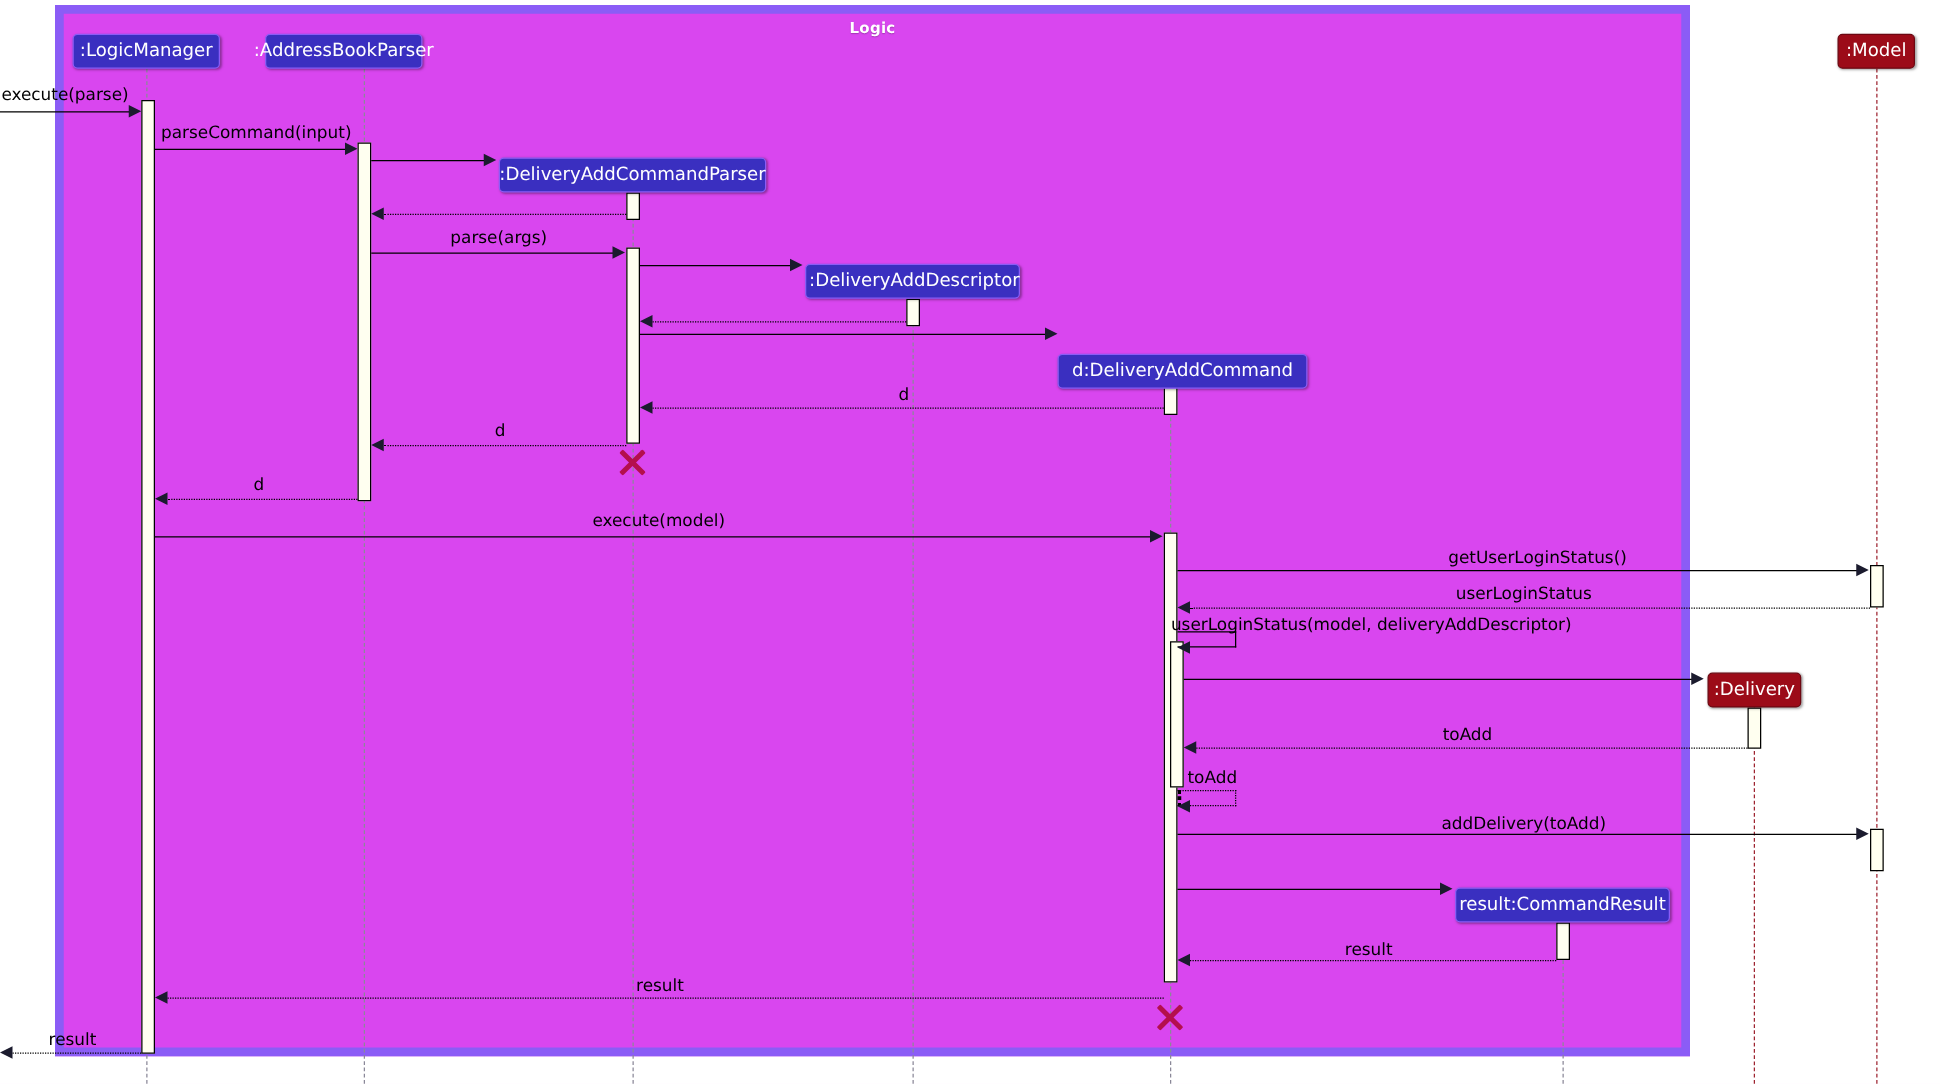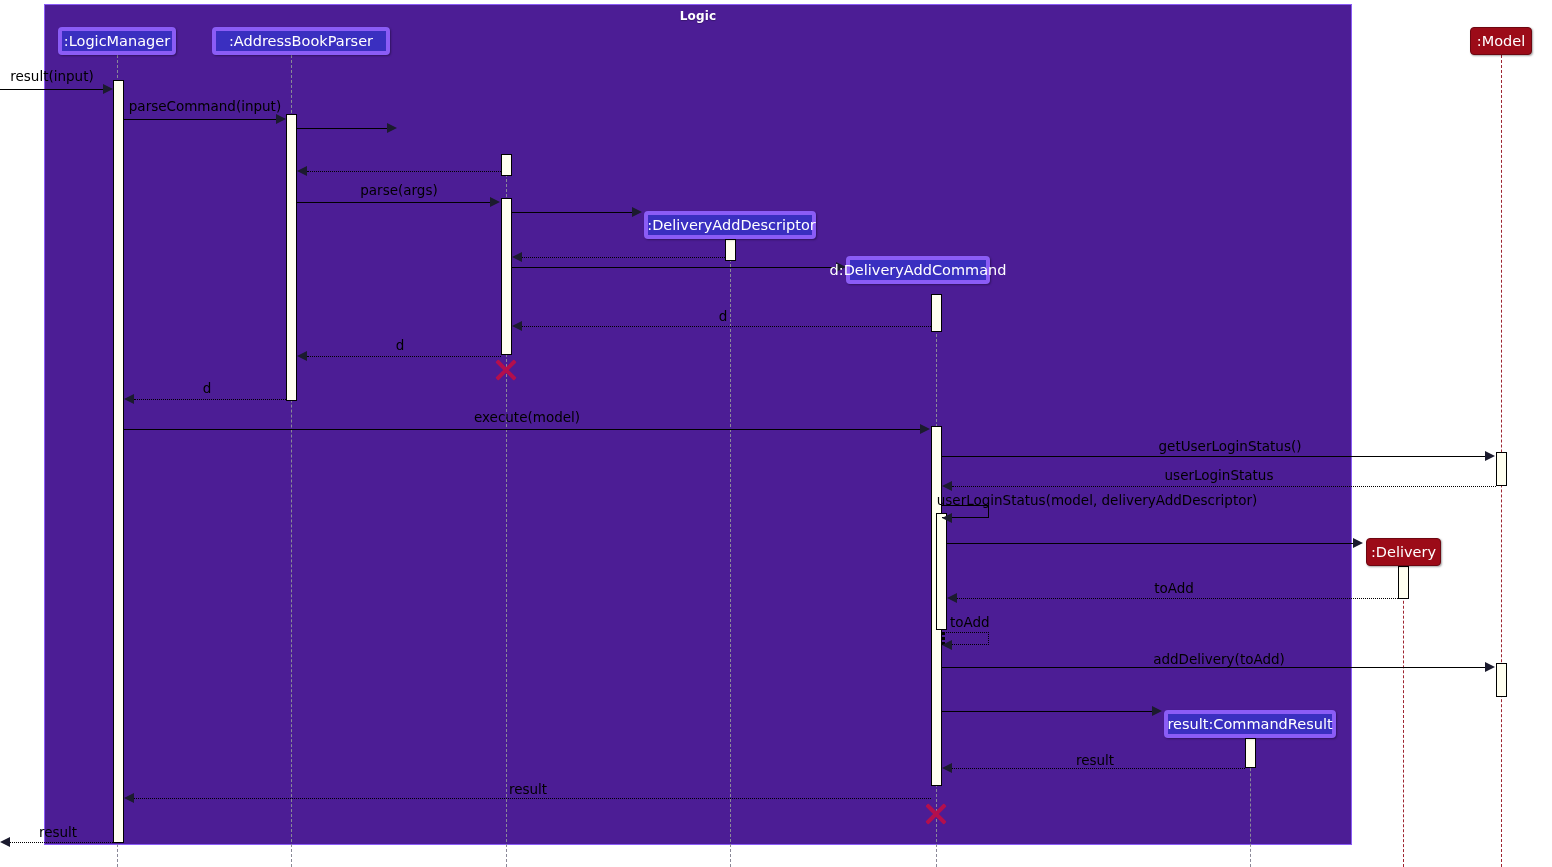--- a/index.html
+++ b/index.html
@@ -1,27 +1,27 @@
 <!DOCTYPE html>
 <html><head>
 <meta charset="utf-8">
 <style>
   html,body{margin:0;padding:0;background:#ffffff;}
   body{width:1552px;height:867px;font-family:"DejaVu Sans","Liberation Sans",sans-serif;overflow:hidden;}
   #stage{position:relative;width:1552px;height:867px;background:#ffffff;}
   .frame{position:absolute;box-sizing:border-box;}
-  .frame-logic{left:44px;top:4px;width:1308px;height:841px;background:#4c1d95;border:1px solid #8b5cf6;}
+  .frame-logic{left:44px;top:4px;width:1308px;height:841px;background:#d946ef;border:7px solid #8b5cf6;}
   .frame-model{left:1352px;top:4px;width:200px;height:841px;background:#f9717f;border:1px solid #8a8aa8;}
   .frame-title{position:absolute;top:4px;width:100%;text-align:center;color:#ffffff;font-weight:bold;font-size:12px;letter-spacing:.2px;text-shadow:0 1px 1px rgba(0,0,0,.25);}
   .lifeline{position:absolute;width:0;border-left:1px dashed #8a8898;}
   .lifeline.red{border-left-color:#9e2430;}
   .objbox{position:absolute;box-sizing:border-box;color:#ffffff;font-size:14.5px;line-height:1;
           display:flex;align-items:center;justify-content:center;white-space:nowrap;
           border-radius:4px;box-shadow:1px 1px 2px rgba(0,0,0,.35);padding:0 9px;}
-  .objbox.blue{background:#3a2fc0;border:4px solid #8b5cf6;}
+  .objbox.blue{background:#3a2fc0;border:1px solid #8b5cf6;}
   .objbox.dark{background:#9c0b18;border:1px solid #6d0711;}
   .act{position:absolute;box-sizing:border-box;background:#fffff0;border:1px solid #000000;width:11px;}
   .msg{position:absolute;height:0;border-top:1px solid #000000;}
   .msg.ret{border-top:1px dotted #000000;}
   .arrowL,.arrowR{position:absolute;width:0;height:0;}
   .arrowR{border-top:5px solid transparent;border-bottom:5px solid transparent;border-left:10px solid #1b1b2e;}
   .arrowL{border-top:5px solid transparent;border-bottom:5px solid transparent;border-right:10px solid #1b1b2e;}
   .lbl{position:absolute;font-size:13.5px;color:#000000;white-space:nowrap;line-height:1;}
   .lbl.c{transform:translateX(-50%);}
   .selfcall{position:absolute;box-sizing:border-box;border:1px solid #000000;border-left:none;background:transparent;}
@@ -57,21 +57,21 @@
   <div class="act" style="left:931px;top:294px;height:38px;"></div>
   <div class="act" style="left:931px;top:426px;height:360px;"></div>
   <div class="act" style="left:936px;top:513px;height:117px;"></div>
   <div class="act" style="left:1496px;top:452px;height:34px;"></div>
   <div class="act" style="left:1496px;top:663px;height:34px;"></div>
   <div class="act" style="left:1398px;top:566px;height:33px;"></div>
   <div class="act" style="left:1245px;top:738px;height:30px;"></div>
 
   <div class="msg" style="left:0px;top:89px;width:104px;"></div>
   <div class="arrowR" style="left:103px;top:84px;"></div>
-  <div class="lbl c" style="left:52px;top:70px;">result(input)</div>
+  <div class="lbl c" style="left:52px;top:70px;">execute(parse)</div>
 
   <div class="msg" style="left:124px;top:119px;width:153px;"></div>
   <div class="arrowR" style="left:276px;top:114px;"></div>
   <div class="lbl c" style="left:205px;top:100px;">parseCommand(input)</div>
 
   <div class="msg" style="left:297px;top:128px;width:91px;"></div>
   <div class="arrowR" style="left:387px;top:123px;"></div>
 
   <div class="msg ret" style="left:307px;top:171px;width:194px;"></div>
   <div class="arrowL" style="left:297px;top:166px;"></div>
@@ -146,27 +146,30 @@
   <div class="msg ret" style="left:10px;top:842px;width:103px;"></div>
   <div class="arrowL" style="left:0px;top:837px;"></div>
   <div class="lbl c" style="left:58px;top:826px;">result</div>
 
   <div class="xmark" style="left:493px;top:357px;"></div>
   <div class="xmark" style="left:923px;top:801px;"></div>
 
   <div class="objbox blue" style="left:58px;top:27px;width:118px;height:28px;">
     <span>:LogicManager</span>
   </div>
-  <div class="objbox blue" style="left:212px;top:27px;width:178px;height:28px;justify-content:center;">
+  <div class="objbox blue" style="left:212px;top:27px;width:126px;height:28px;justify-content:center;">
     <span>:AddressBookParser</span>
+  </div>
+  <div class="objbox blue" style="left:399px;top:126px;width:214px;height:28px;">
+    <span>:DeliveryAddCommandParser</span>
   </div>
   <div class="objbox blue" style="left:644px;top:211px;width:172px;height:28px;padding-left:12px;">
     <span>:DeliveryAddDescriptor</span>
   </div>
-  <div class="objbox blue" style="left:846px;top:256px;width:144px;height:28px;">
+  <div class="objbox blue" style="left:846px;top:283px;width:200px;height:28px;">
     <span>d:DeliveryAddCommand</span>
   </div>
   <div class="objbox blue" style="left:1164px;top:710px;width:172px;height:28px;">
     <span>result:CommandResult</span>
   </div>
   <div class="objbox dark" style="left:1366px;top:538px;width:75px;height:28px;">
     <span>:Delivery</span>
   </div>
   <div class="objbox dark" style="left:1470px;top:27px;width:62px;height:28px;justify-content:center;">
     <span>:Model</span>

